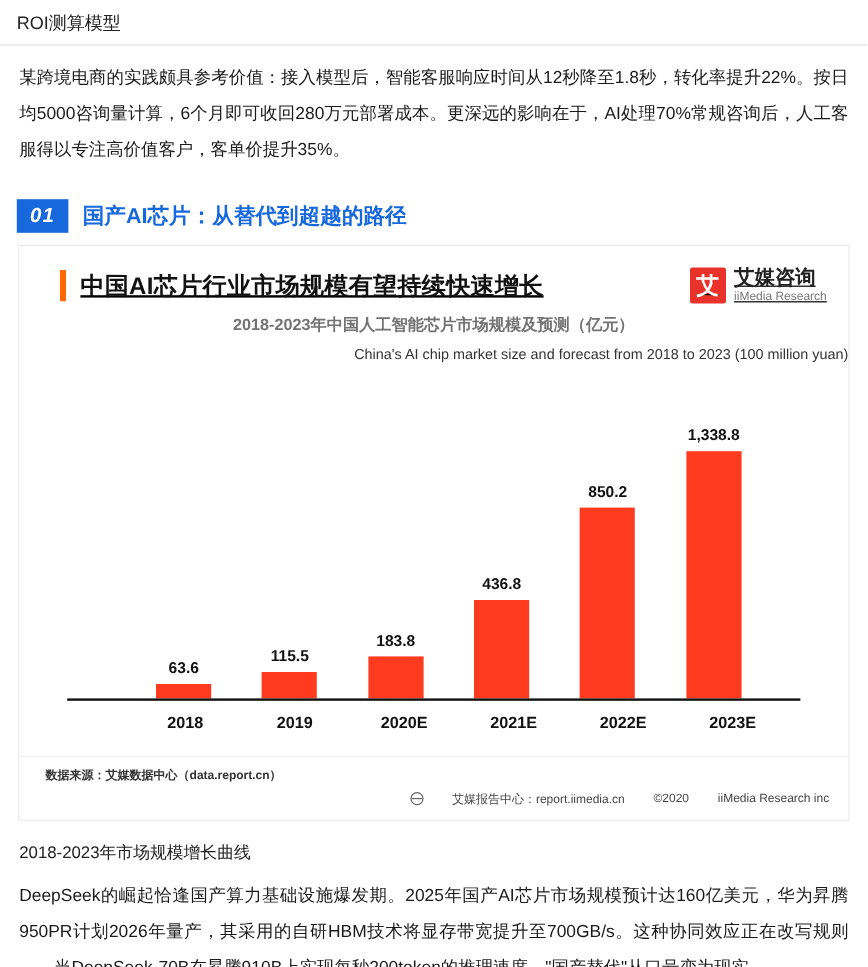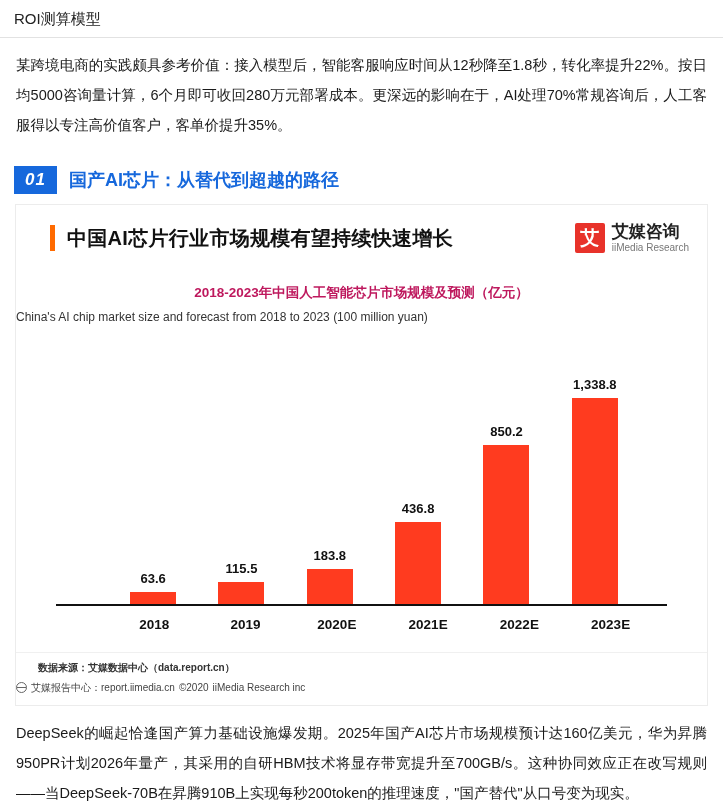--- a/index.html
+++ b/index.html
@@ -63,20 +63,21 @@
     margin: 8px auto 0 auto;
     background: #fff;
     border: 1px solid #ececec;
     position: relative;
   }
   .card-head {
     display: flex;
     align-items: center;
     justify-content: space-between;
     padding: 18px 18px 8px 0;
+    text-decoration: underline;
   }
   .card-title-wrap {
     display: flex;
     align-items: center;
   }
   .card-bar {
     width: 5px;
     height: 26px;
     background: #ff6a00;
     margin-right: 12px;
@@ -113,25 +114,24 @@
   .brand-en {
     font-size: 10px;
     color: #777;
     line-height: 1.3;
   }
 
   .chart-title-cn {
     text-align: center;
     font-size: 13.5px;
     font-weight: bold;
-    color: #be185d;
-    margin-top: 22px;
+    color: #737373;
   }
   .chart-title-en {
-    text-align: left;
+    text-align: right;
     font-size: 12px;
     color: #333;
     margin-top: 8px;
   }
 
   
   .plot {
     position: relative;
     height: 300px;
     margin: 16px 40px 0 40px;
@@ -197,21 +197,22 @@
   }
   .src-right {
     font-size: 10px;
     color: #333;
     max-width: 330px;
     text-align: left;
   }
   .foot-row {
     display: flex;
     align-items: center;
-    gap: 4px;
+    justify-content: flex-end;
+    gap: 24px;
     padding: 2px 16px 10px 0;
     font-size: 10px;
     color: #444;
   }
   .globe {
     width: 11px; height: 11px;
     border: 1px solid #666;
     border-radius: 50%;
     display: inline-block;
     position: relative;
@@ -315,19 +316,20 @@
     </div>
 
     <div class="foot-row">
       <span class="globe"></span>
       <span>艾媒报告中心：report.iimedia.cn</span>
       <span>©2020</span>
       <span>iiMedia Research  inc</span>
     </div>
   </div>
 
+  <div class="cap">2018-2023年市场规模增长曲线</div>
 
   <div class="btm-body">
     <span>DeepSeek的崛起恰逢国产算力基础设施爆发期。2025年国产AI芯片市场规模预计达160亿美元，华为昇腾950PR计划2026年量产，其采用的自研HBM技术将显存带宽提升至700GB/s。这种协同效应正在改写规则——当DeepSeek-70B在昇腾910B上实现每秒200token的推理速度，"国产替代"从口号变为现实。</span>
     
   </div>
 
 </div>
 
 </body></html>

